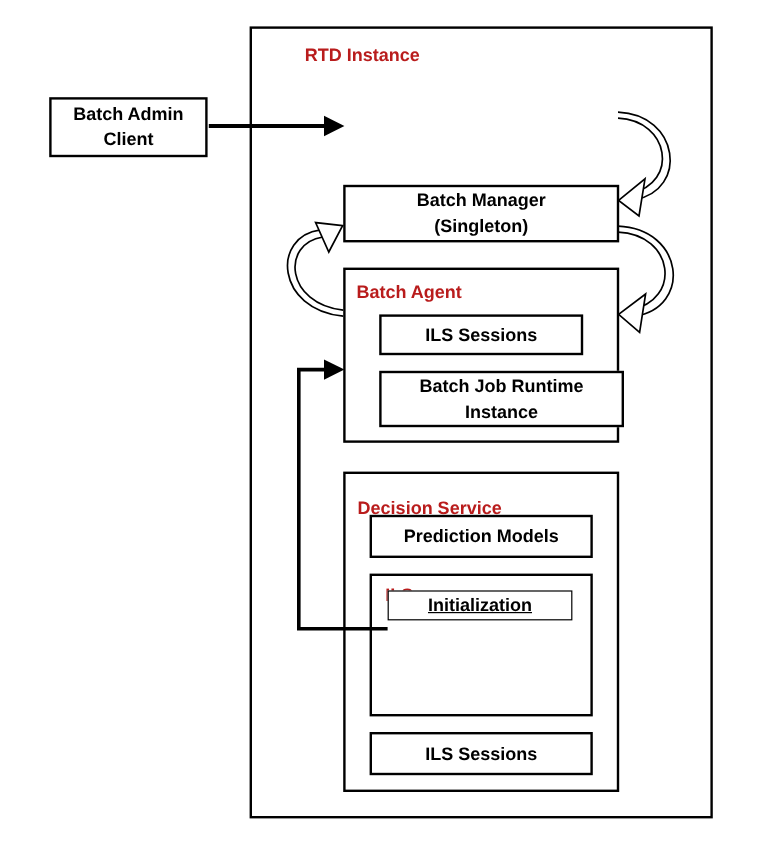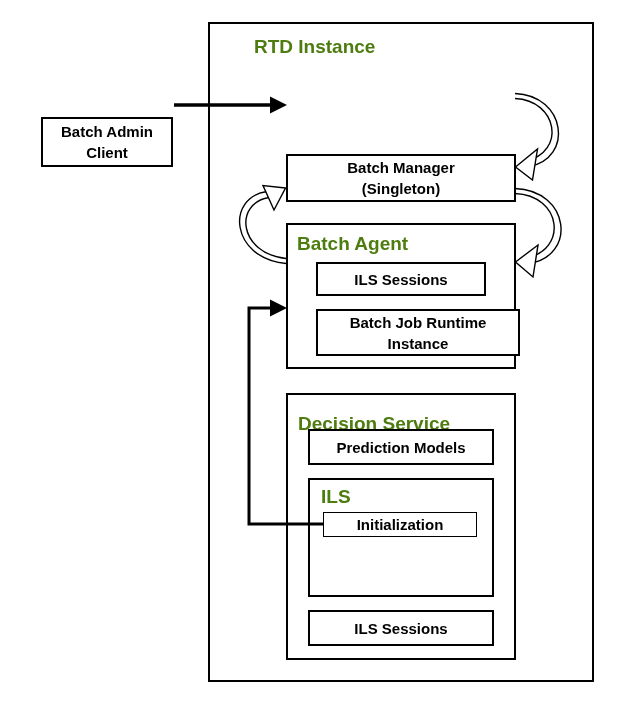--- a/index.html
+++ b/index.html
@@ -25,41 +25,41 @@
     justify-content: center;
     text-align: center;
     font-weight: bold;
     font-size: 15px;
     line-height: 21px;
     white-space: pre-line;
   }
   .corner-label {
     position: absolute;
     font-weight: bold;
-    font-size: 19px;
+    font-size: 15px;
     line-height: 21px;
     white-space: nowrap;
-    color: #4d7c0f;
+    color: #b91c1c;
   }
   svg.overlay {
     position: absolute;
     left: 0;
     top: 0;
     pointer-events: none;
   }
 </style>
 </head>
 <body>
 
 <div class="stage">
 
   <div class="box" style="left:208px; top:22px; width:386px; height:660px;"></div>
   <div class="corner-label" style="left:254px; top:36px;">RTD Instance</div>
 
-  <div class="box label-center" style="left:41px; top:81px; width:132px; height:50px;margin-top:36px;">Batch Admin
+  <div class="box label-center" style="left:41px; top:81px; width:132px; height:50px;">Batch Admin
 Client</div>
 
 
   <div class="box label-center" style="left:286px; top:154px; width:230px; height:48px;">Batch Manager
 (Singleton)</div>
 
   <div class="box" style="left:286px; top:223px; width:230px; height:146px;"></div>
   <div class="corner-label" style="left:297px; top:233px;">Batch Agent</div>
 
   <div class="box label-center" style="left:316px; top:262px; width:170px; height:34px;">ILS Sessions</div>
@@ -68,21 +68,21 @@
 Instance</div>
 
   <div class="box" style="left:286px; top:393px; width:230px; height:267px;"></div>
   <div class="corner-label" style="left:298px; top:413px;">Decision Service</div>
 
   <div class="box label-center" style="left:308px; top:429px; width:186px; height:36px;">Prediction Models</div>
 
   <div class="box" style="left:308px; top:478px; width:186px; height:119px;"></div>
   <div class="corner-label" style="left:321px; top:486px;">ILS</div>
 
-  <div class="box thin label-center" style="left:323px; top:512px; width:154px; height:25px;">Initialization</div>
+  <div class="box thin label-center" style="left:323px; top:492px; width:154px; height:25px;text-decoration:underline;">Initialization</div>
 
 
   <div class="box label-center" style="left:308px; top:610px; width:186px; height:36px;">ILS Sessions</div>
 
   <svg class="overlay" width="640" height="715" viewBox="0 0 640 715">
 
     <g>
       <line x1="174" y1="105" x2="272" y2="105" stroke="#000000" stroke-width="3.5"></line>
       <polygon points="287,105 270,96.5 270,113.5" fill="#000000"></polygon>
     </g>

